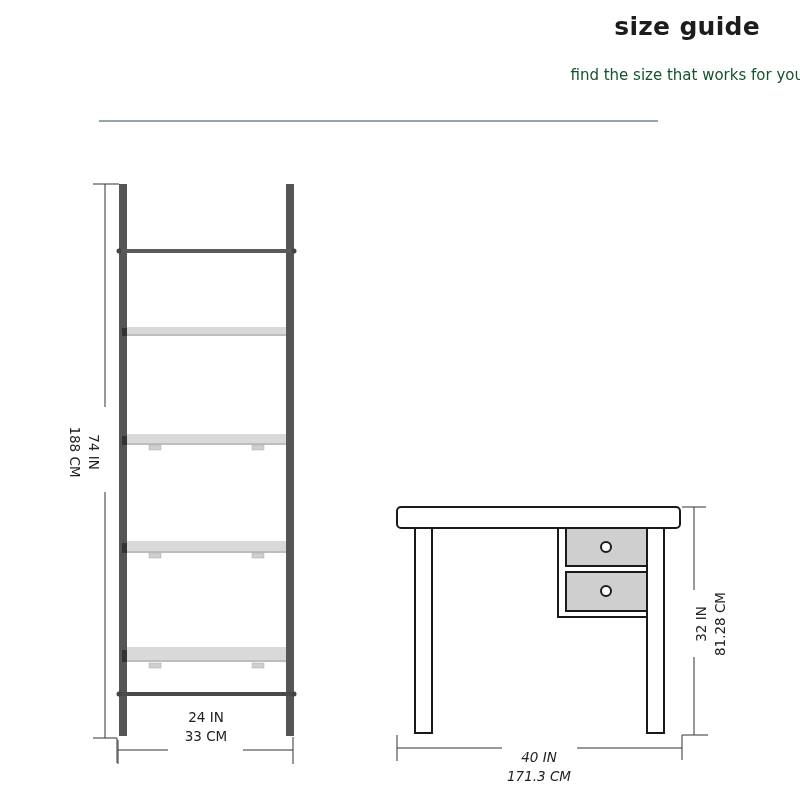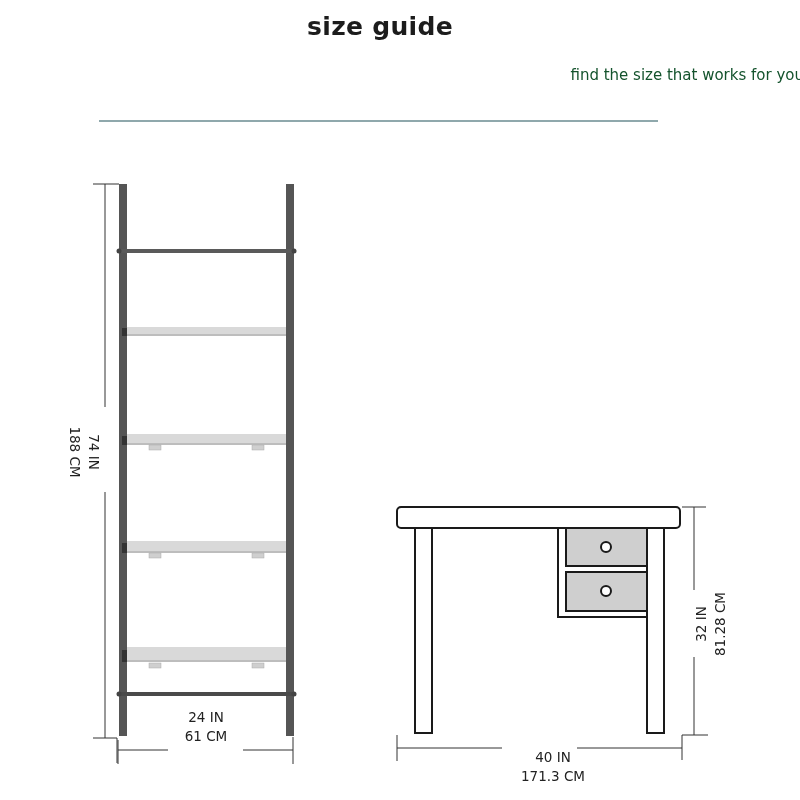--- a/index.html
+++ b/index.html
@@ -1,17 +1,17 @@
 <!DOCTYPE html>
 <html><head>
 <meta charset="utf-8">
 <style>
   html, body { margin: 0; padding: 0; background: #ffffff; }
   body { width: 800px; height: 800px; position: relative; overflow: hidden; font-family: "DejaVu Sans", sans-serif; color: #222; }
-  .title { position: absolute; top: 12px; left: 0; width: 760px; text-align: center; font-size: 25px; font-weight: 600; color: #1c1c1c; letter-spacing: 0.3px; }
+  .title { position: absolute; top: 12px; left: 0; width: 760px; text-align: right; font-size: 25px; font-weight: 600; color: #1c1c1c; letter-spacing: 0.3px; }
   .subtitle { position: absolute; top: 66px; left: 0; width: 760px; text-align: right; font-size: 15px; color: #14532d; padding-left: 44px; }
   .divider { position: absolute; top: 120px; left: 99px; width: 559px; height: 2px; background: #8fa8ac; }
   svg.drawing { position: absolute; left: 0; top: 0; }
   .dim-label { position: absolute; font-size: 13.5px; color: #222; text-align: center; line-height: 19px; }
   .rot-ccw { transform: rotate(-90deg); transform-origin: center center; }
   .rot-cw { transform: rotate(90deg); transform-origin: center center; }
 </style>
 </head>
 <body>
 
@@ -101,24 +101,24 @@
   </g>
 </svg>
 
 <div class="dim-label rot-cw" style="left:43px; top:432px; width:80px; height:40px;">
   <div>74 IN</div>
   <div>188 CM</div>
 </div>
 
 <div class="dim-label" style="left:156px; top:708px; width:100px;">
   <div>24 IN</div>
-  <div>61 CM</div>
+  <div>33 CM</div>
 </div>
 
 <div class="dim-label rot-ccw" style="left:667px; top:604px; width:90px; height:40px;">
   <div>32 IN</div>
   <div>81.28 CM</div>
 </div>
 
-<div class="dim-label" style="left:493px; top:748px; width:120px;">
+<div class="dim-label" style="left:479px; top:748px; width:120px;font-style:italic;">
   <div>40 IN</div>
   <div>171.3 CM</div>
 </div>
 
 </body></html>

